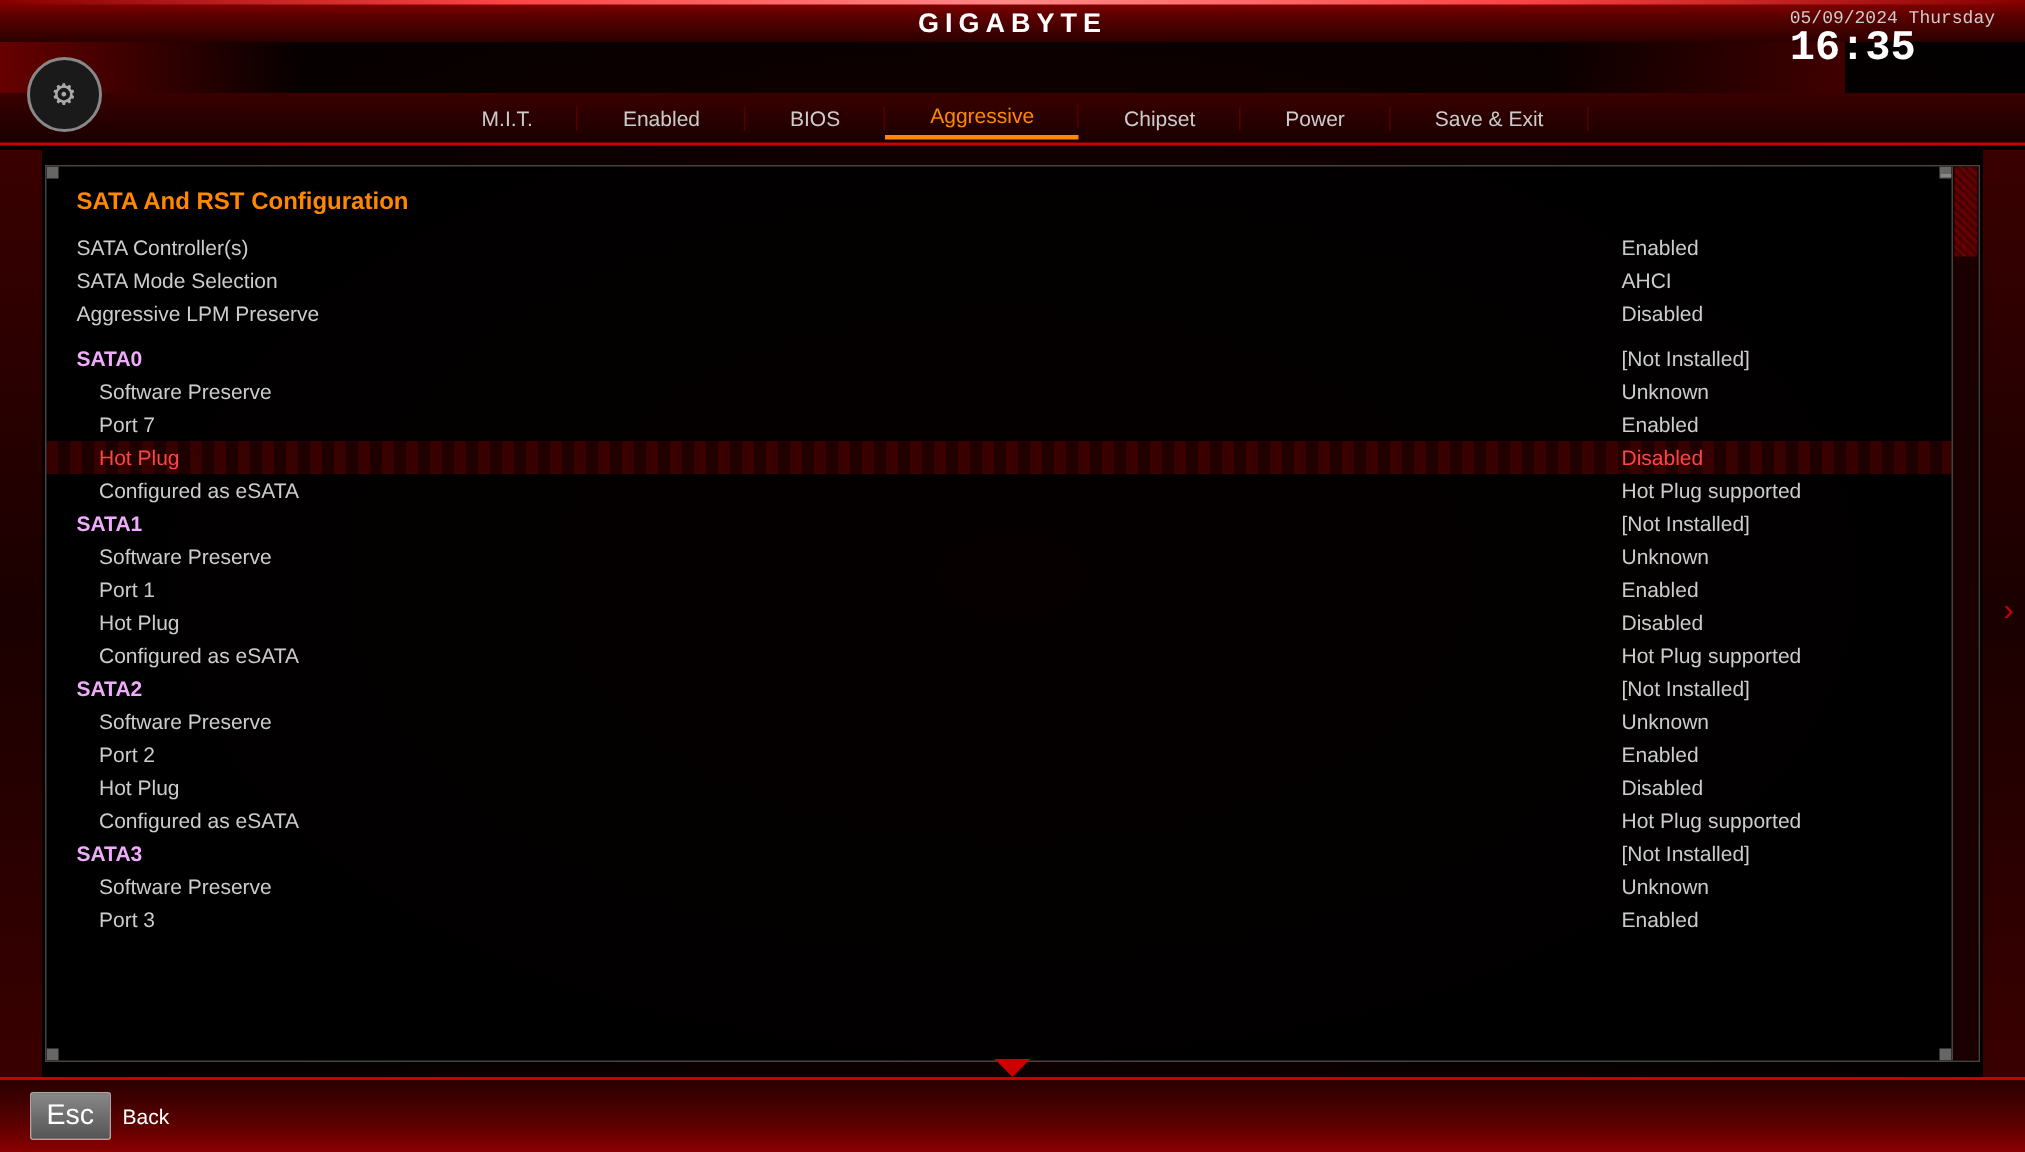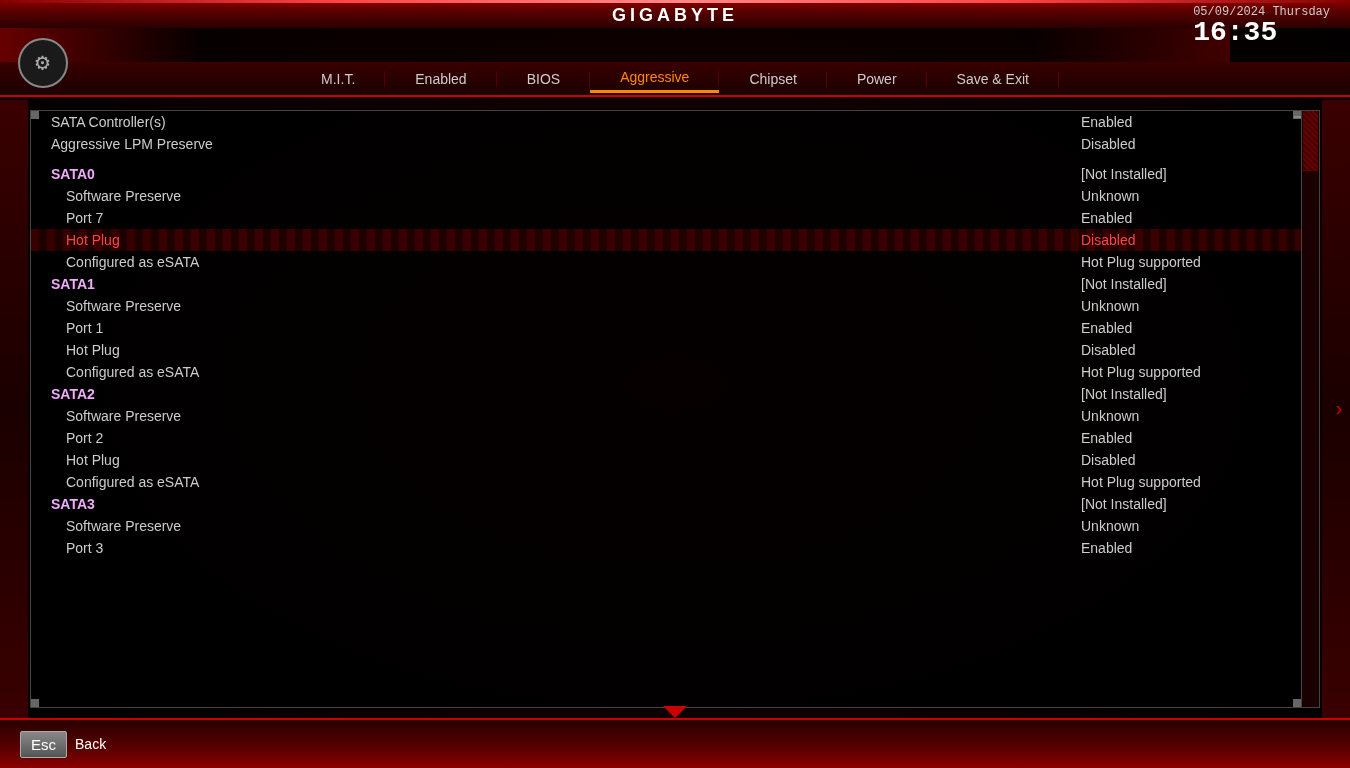--- a/index.html
+++ b/index.html
@@ -163,21 +163,21 @@
       align-items: center;
       padding: 0 20px;
       border-top: 2px solid #cc0000;
     }
 
     .esc-button {
       background: linear-gradient(180deg, #888 0%, #555 100%);
       border: 1px solid #aaa;
       color: white;
       padding: 4px 10px;
-      font-size: 15px;
+      font-size: 19px;
       font-family: Arial, sans-serif;
       margin-right: 8px;
       border-radius: 2px;
     }
 
     .back-label {
       color: white;
       font-size: 14px;
       font-family: Arial, sans-serif;
     }
@@ -410,28 +410,33 @@
 </div>
 
 <div class="main-content">
   <div class="content-corner-tl"></div>
   <div class="content-corner-tr"></div>
   <div class="content-corner-bl"></div>
   <div class="content-corner-br"></div>
 
   <div class="corner-decoration"></div>
 
+  <div class="section-title">SATA And RST Configuration</div>
 
   <div class="settings-list">
 
     <div class="settings-row">
       <span class="row-label">SATA Controller(s)</span>
       <span class="row-value">Enabled</span>
     </div>
 
+    <div class="settings-row">
+      <span class="row-label">SATA Mode Selection</span>
+      <span class="row-value">AHCI</span>
+    </div>
 
     <div class="settings-row">
       <span class="row-label">Aggressive LPM Preserve</span>
       <span class="row-value">Disabled</span>
     </div>
 
     <div class="row-spacer"></div>
 
     <div class="settings-row">
       <span class="row-label section-header">SATA0</span>

